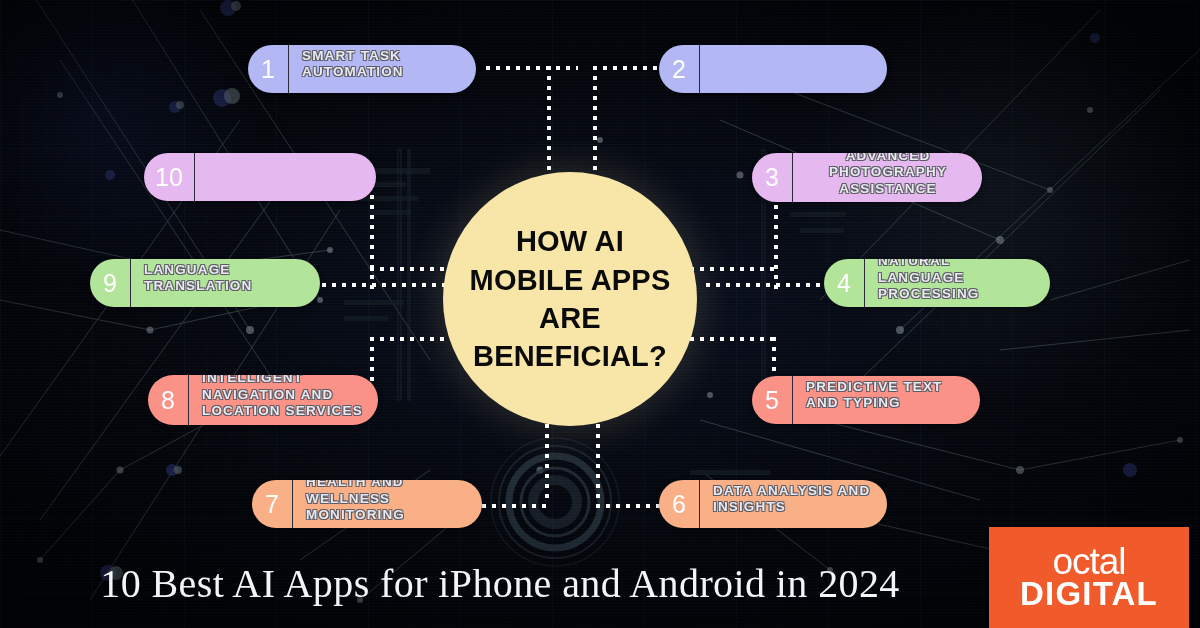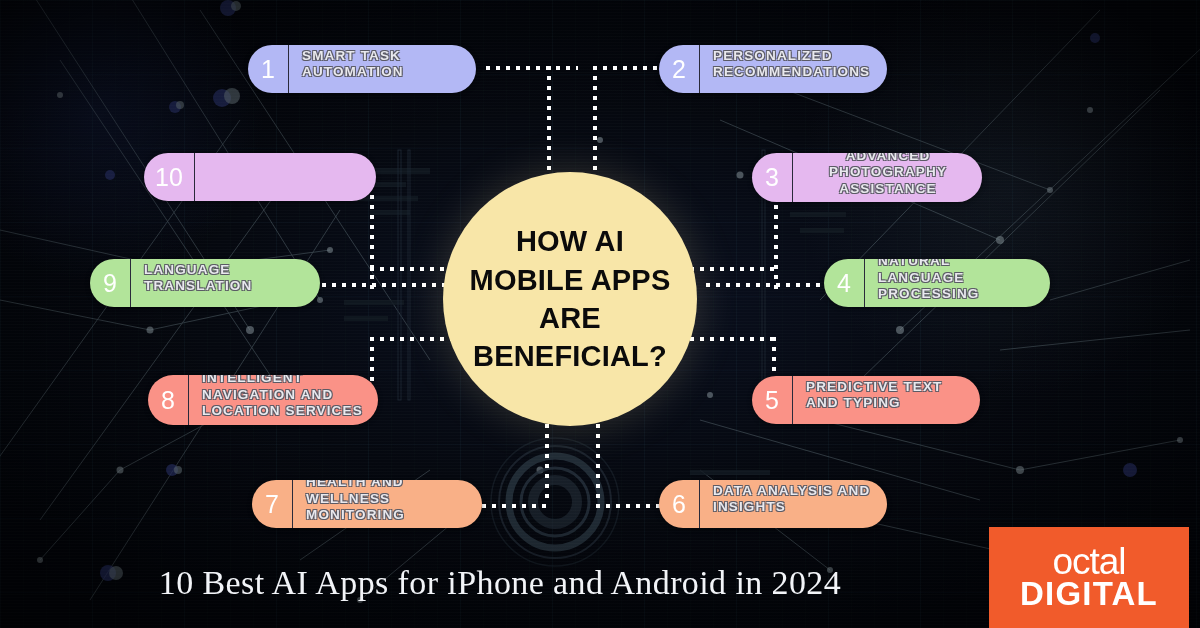--- a/index.html
+++ b/index.html
@@ -102,21 +102,21 @@
     text-transform:uppercase;
   }
   .pill.numwide .num{width:50px;}
   .pill .lbl.center{justify-content:center;text-align:center;}
 
   
   #footer-title{
     position:absolute;left:0;top:552px;width:1000px;height:62px;
     display:flex;align-items:center;justify-content:center;
     font-family:"Liberation Serif",serif;
-    font-size:34px;color:#f2f4f8;letter-spacing:.4px;
+    font-size:40px;color:#f2f4f8;letter-spacing:.4px;
     z-index:8;white-space:nowrap;
   }
   #logo-box{
     position:absolute;right:11px;top:527px;width:200px;height:101px;
     background:#f15b2b;z-index:9;
     display:flex;flex-direction:column;align-items:center;justify-content:center;
   }
   #logo-box .l1{
     font-family:"Liberation Sans",sans-serif;
     font-size:37px;color:#fff;letter-spacing:-1px;line-height:.92;
@@ -255,21 +255,20 @@
     <div class="ctext">HOW AI MOBILE APPS ARE BENEFICIAL?</div>
   </div>
 
   <div class="pill" style="left:248px;top:45px;width:228px;height:48px;background:#b3b8f5;">
     <div class="num">1</div>
     <div class="lbl">SMART TASK AUTOMATION</div>
   </div>
 
   <div class="pill" style="left:659px;top:45px;width:228px;height:48px;background:#b3b8f5;">
     <div class="num">2</div>
-    <div class="lbl">PERSONALIZED RECOMMENDATIONS</div>
   </div>
 
   <div class="pill" style="left:752px;top:153px;width:230px;height:49px;background:#e5b8ef;">
     <div class="num">3</div>
     <div class="lbl center">ADVANCED PHOTOGRAPHY ASSISTANCE</div>
   </div>
 
   <div class="pill" style="left:824px;top:259px;width:226px;height:48px;background:#b2e49a;">
     <div class="num">4</div>
     <div class="lbl">NATURAL LANGUAGE PROCESSING</div>

